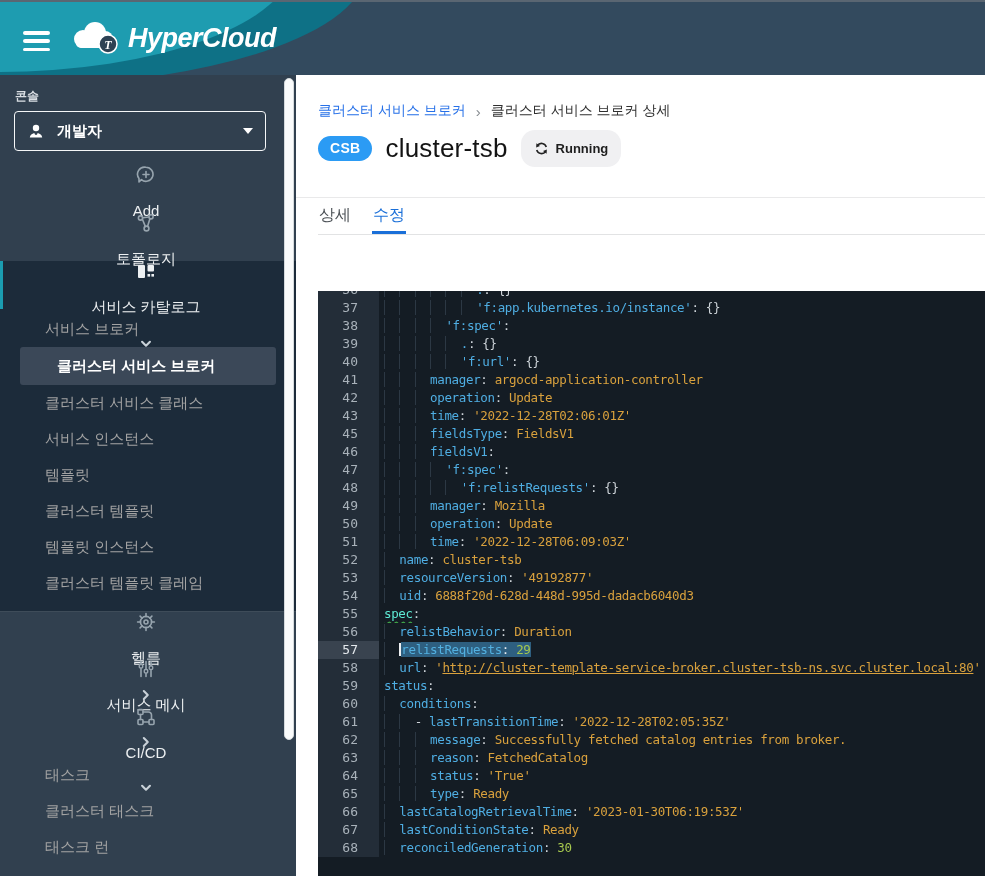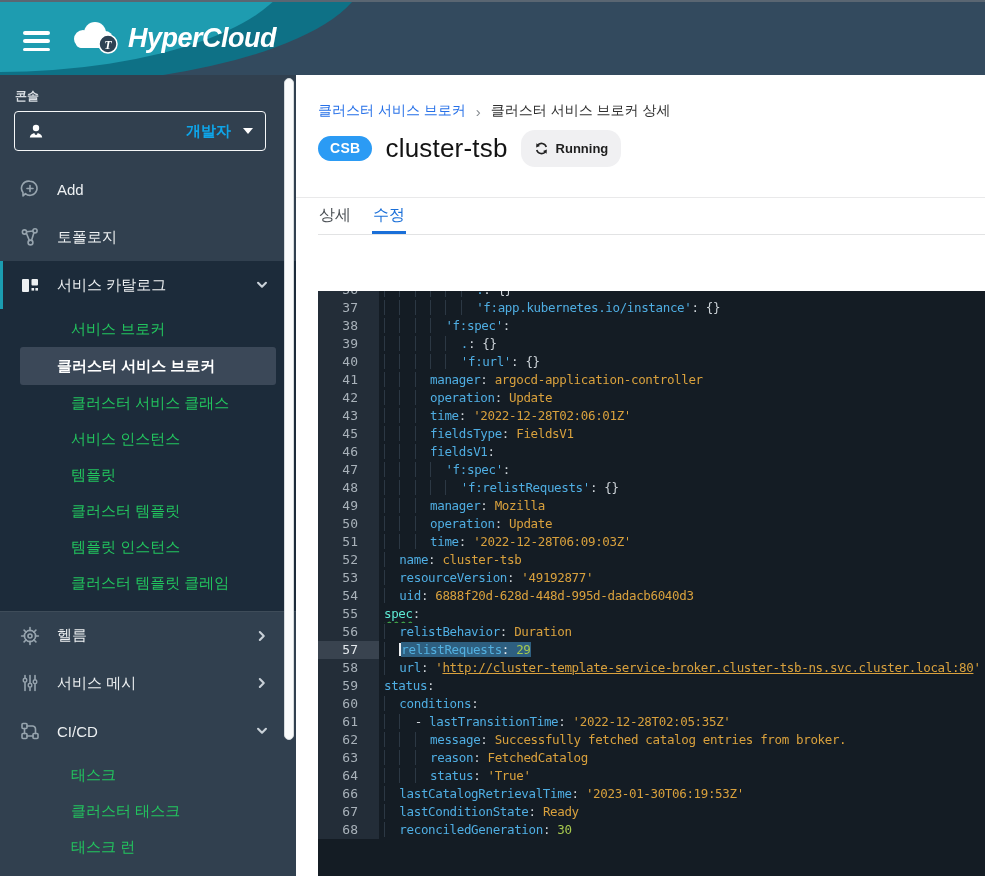--- a/index.html
+++ b/index.html
@@ -12,32 +12,32 @@
   .wave-svg { position:absolute; left:0; top:-2px; }
   .burger { position:absolute; left:23px; top:29px; width:27px; height:20px; display:flex; flex-direction:column; justify-content:space-between; cursor:pointer; background:none; border:none; }
   .burger span { display:block; height:3.5px; background:#fff; border-radius:2px; }
   .brand { position:absolute; left:68px; top:18px; display:flex; align-items:center; gap:8px; }
   .brand-text { color:#fff; font-size:27px; font-weight:700; font-style:italic; letter-spacing:-0.5px; }
 
   
   aside { position:absolute; left:0; top:75px; width:296px; bottom:0; background:#31404F; color:#EDF0F2; overflow:hidden; }
   .console-label { margin:13px 0 6px 15px; font-size:12px; font-weight:700; color:#D9DEE3; }
   .perspective { margin:0 30px 14px 14px; height:40px; border:1px solid #F5F7F8; border-radius:4px; display:flex; align-items:center; padding:0 12px; gap:12px; cursor:pointer; }
-  .perspective .plabel { font-size:15px; font-weight:700; color:#0ea5e9; flex:1;text-align:right; }
+  .perspective .plabel { font-size:15px; font-weight:700; color:#ffffff; flex:1; }
   .caret-down { width:0; height:0; border-left:5px solid transparent; border-right:5px solid transparent; border-top:6px solid #fff; }
 
-  .nav-item { height:48px; display:flex; align-items:center; padding:0 24px 0 20px; gap:17px; font-size:15px; color:#EDF0F2; cursor:pointer; }
+  .nav-item { height:48px; display:flex; align-items:center; padding:0 24px 0 20px; gap:17px; font-size:15px; color:#EDF0F2; cursor:pointer;flex-direction:column; }
   .nav-item .nav-label { flex:1; }
   .nav-item.divided { border-top:1px solid #3E4C59; }
   .nav-icon { width:20px; height:20px; display:inline-flex; align-items:center; justify-content:center; flex:0 0 20px; }
   .section { background:#1C2B3A; }
   .section > .nav-item { border-left:3px solid #1B9DB1; padding-left:17px; }
   .subnav { padding:2px 0 10px; }
   .subnav.plain { background:transparent; }
-  .nav-sub { height:36px; display:flex; align-items:center; padding-left:71px; font-size:15px; color:#22c55e; cursor:pointer; }
+  .nav-sub { height:36px; display:flex; align-items:center; padding-left:45px; font-size:15px; color:#a3a3a3; cursor:pointer; }
   .nav-sub.selected { background:#3B4858; margin:0 20px; padding-left:37px; border-radius:3px; font-weight:700; color:#fff; height:38px; }
 
   .side-scrollbar { position:absolute; left:284px; top:78px; width:10px; height:662px; background:#FAFBFB; border:1px solid #D5DADD; border-radius:5px; z-index:5; cursor:grab; }
 
   
   main { position:absolute; left:296px; top:75px; right:0; bottom:0; background:#fff; }
   .breadcrumb { position:absolute; left:22px; top:27px; font-size:14px; display:flex; gap:10px; align-items:center; }
   .breadcrumb a { color:#2670E8; text-decoration:none; cursor:pointer; }
   .crumb-sep { color:#878C91; font-size:15px; }
   .crumb-current { color:#2F2F2F; }
@@ -352,20 +352,24 @@
         </div>
         <div class="cl">
           <span class="ln">63</span>
           <span class="codeline"><span class="ind">  </span><span class="ind">  </span><span class="ind">  </span><span class="tk-key">reason</span><span class="tk-pn">:</span><span class="tk-str"> FetchedCatalog</span></span>
         </div>
         <div class="cl">
           <span class="ln">64</span>
           <span class="codeline"><span class="ind">  </span><span class="ind">  </span><span class="ind">  </span><span class="tk-key">status</span><span class="tk-pn">:</span><span class="tk-str"> 'True'</span></span>
         </div>
         <div class="cl">
+          <span class="ln">65</span>
+          <span class="codeline"><span class="ind">  </span><span class="ind">  </span><span class="ind">  </span><span class="tk-key">type</span><span class="tk-pn">:</span><span class="tk-str"> Ready</span></span>
+        </div>
+        <div class="cl">
           <span class="ln">66</span>
           <span class="codeline"><span class="ind">  </span><span class="tk-key">lastCatalogRetrievalTime</span><span class="tk-pn">:</span><span class="tk-str"> '2023-01-30T06:19:53Z'</span></span>
         </div>
         <div class="cl">
           <span class="ln">67</span>
           <span class="codeline"><span class="ind">  </span><span class="tk-key">lastConditionState</span><span class="tk-pn">:</span><span class="tk-str"> Ready</span></span>
         </div>
         <div class="cl">
           <span class="ln">68</span>
           <span class="codeline"><span class="ind">  </span><span class="tk-key">reconciledGeneration</span><span class="tk-pn">:</span><span class="tk-num"> 30</span></span>

